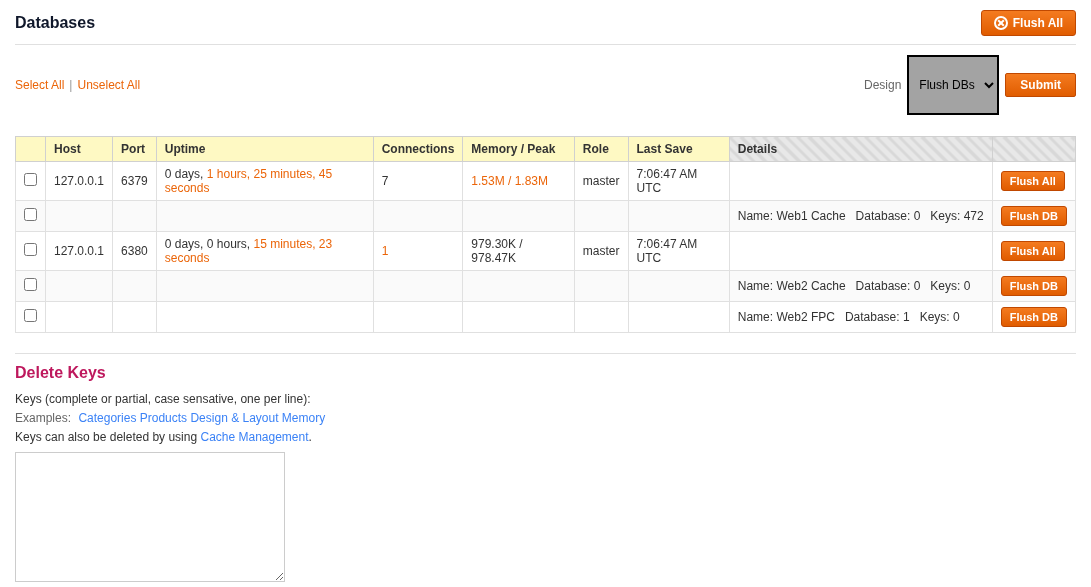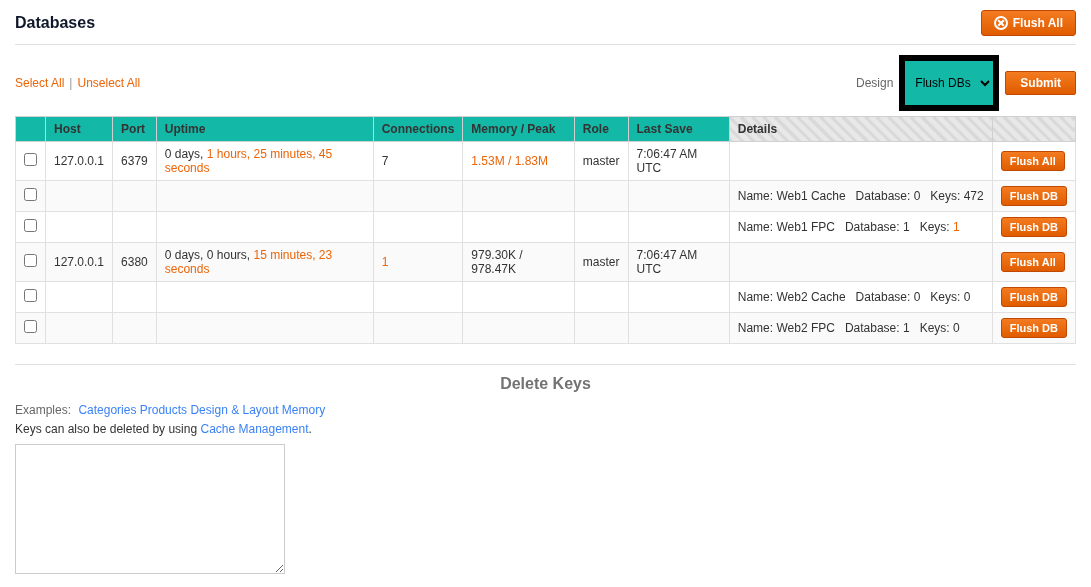--- a/index.html
+++ b/index.html
@@ -30,48 +30,48 @@
       content: '';
       position: absolute;
       width: 8px; height: 2px;
       background: #fff;
       top: 50%; left: 50%;
       transform: translate(-50%, -50%) rotate(45deg);
     }
     .btn-flush-all-top .circle-x::after { transform: translate(-50%, -50%) rotate(-45deg); }
 
     
-    .toolbar { display: flex; justify-content: space-between; align-items: center; margin-bottom: 5px; gap: 45px; }
+    .toolbar { display: flex; justify-content: space-between; align-items: center; margin-bottom: 21px; gap: 45px; }
     .toolbar-left { display: flex; gap: 5px; align-items: center; }
     .link-btn { color: #eb6509; text-decoration: none; cursor: pointer; background: none; border: none; font-size: 12px; }
     .separator { color: #999; }
 
     .toolbar-right { display: flex; align-items: center; gap: 6px; }
     .actions-label { color: #666; }
     .actions-select {
-      border: 6px solid #000000;
-      padding: 14px 6px;
-      font-size: 12px;
-      background: #14b8a6;
+      border: 2px solid #000000;
+      padding: 20px 6px;
+      font-size: 12px;
+      background: #a3a3a3;
     }
     .btn-submit {
       background: linear-gradient(to bottom, #f47b20, #e05c00);
       color: #fff;
       border: 1px solid #c04800;
       border-radius: 2px;
       padding: 4px 14px;
       font-size: 12px;
       font-weight: bold;
       cursor: pointer;
     }
 
     
     .db-table { width: 100%; border-collapse: collapse; font-size: 12px; }
     .db-table th {
-      background: #14b8a6;
+      background: #fef9c3;
       border: 1px solid #d0d0d0;
       padding: 5px 8px;
       text-align: left;
       font-weight: bold;
       color: #333;
     }
     .db-table th.hatch {
       background: repeating-linear-gradient(
         45deg,
         #d8d8d8,
@@ -101,21 +101,21 @@
       border-radius: 3px;
       padding: 3px 8px;
       font-size: 11px;
       font-weight: bold;
       cursor: pointer;
       white-space: nowrap;
     }
 
     
     .delete-keys-section { margin-top: 20px; border-top: 1px solid #e0e0e0; padding-top: 10px; }
-    .delete-keys-title { color: #737373; font-size: 16px; font-weight: bold; margin-bottom: 10px; text-align: center; }
+    .delete-keys-title { color: #be185d; font-size: 16px; font-weight: bold; margin-bottom: 10px; }
     .keys-label { margin-bottom: 5px; color: #333; }
     .examples-row { margin-bottom: 5px; color: #666; }
     .examples-row span { margin-right: 4px; }
     .example-link { color: #3b82f6; text-decoration: none; cursor: pointer; }
     .cache-note { margin-bottom: 8px; color: #333; }
 
     .keys-textarea {
       width: 270px;
       height: 130px;
       border: 1px solid #ccc;
@@ -189,32 +189,20 @@
           <td></td>
           <td></td>
           <td></td>
           <td></td>
           <td></td>
           <td></td>
           <td></td>
           <td class="details-cell"><span>Name: Web1 Cache&nbsp;&nbsp; Database: 0&nbsp;&nbsp; Keys: 472</span></td>
           <td><button class="btn-orange-sm">Flush DB</button></td>
         </tr>
-        <tr class="sub-row">
-          <td class="cb-cell"><input type="checkbox" style=""></td>
-          <td></td>
-          <td></td>
-          <td></td>
-          <td></td>
-          <td></td>
-          <td></td>
-          <td></td>
-          <td class="details-cell"><span>Name: Web1 FPC&nbsp;&nbsp; Database: 1&nbsp;&nbsp; Keys: <span class="orange">1</span></span></td>
-          <td><button class="btn-orange-sm">Flush DB</button></td>
-        </tr>
         <tr class="server-row">
           <td class="cb-cell"><input type="checkbox" style=""></td>
           <td>127.0.0.1</td>
           <td>6380</td>
           <td><span>0 days, 0 hours, </span><span class="orange">15 minutes, 23 seconds</span></td>
           <td><span class="orange">1</span></td>
           <td>979.30K / 978.47K</td>
           <td>master</td>
           <td>7:06:47 AM UTC</td>
           <td></td>
@@ -242,20 +230,21 @@
           <td></td>
           <td></td>
           <td class="details-cell"><span>Name: Web2 FPC&nbsp;&nbsp; Database: 1&nbsp;&nbsp; Keys: 0</span></td>
           <td><button class="btn-orange-sm">Flush DB</button></td>
         </tr>
       </tbody>
   </table>
 
   <div class="delete-keys-section">
     <div class="delete-keys-title">Delete Keys</div>
+    <div class="keys-label">Keys (complete or partial, case sensative, one per line):</div>
     <div class="examples-row">
       <span>Examples:</span>
       <a class="example-link">Categories</a>
       <a class="example-link">Products</a>
       <a class="example-link">Design &amp; Layout</a>
       <a class="example-link">Memory</a>
     </div>
     <div class="cache-note">
       <span>Keys can also be deleted by using </span><a class="example-link">Cache Management</a><span>.</span>
     </div>

